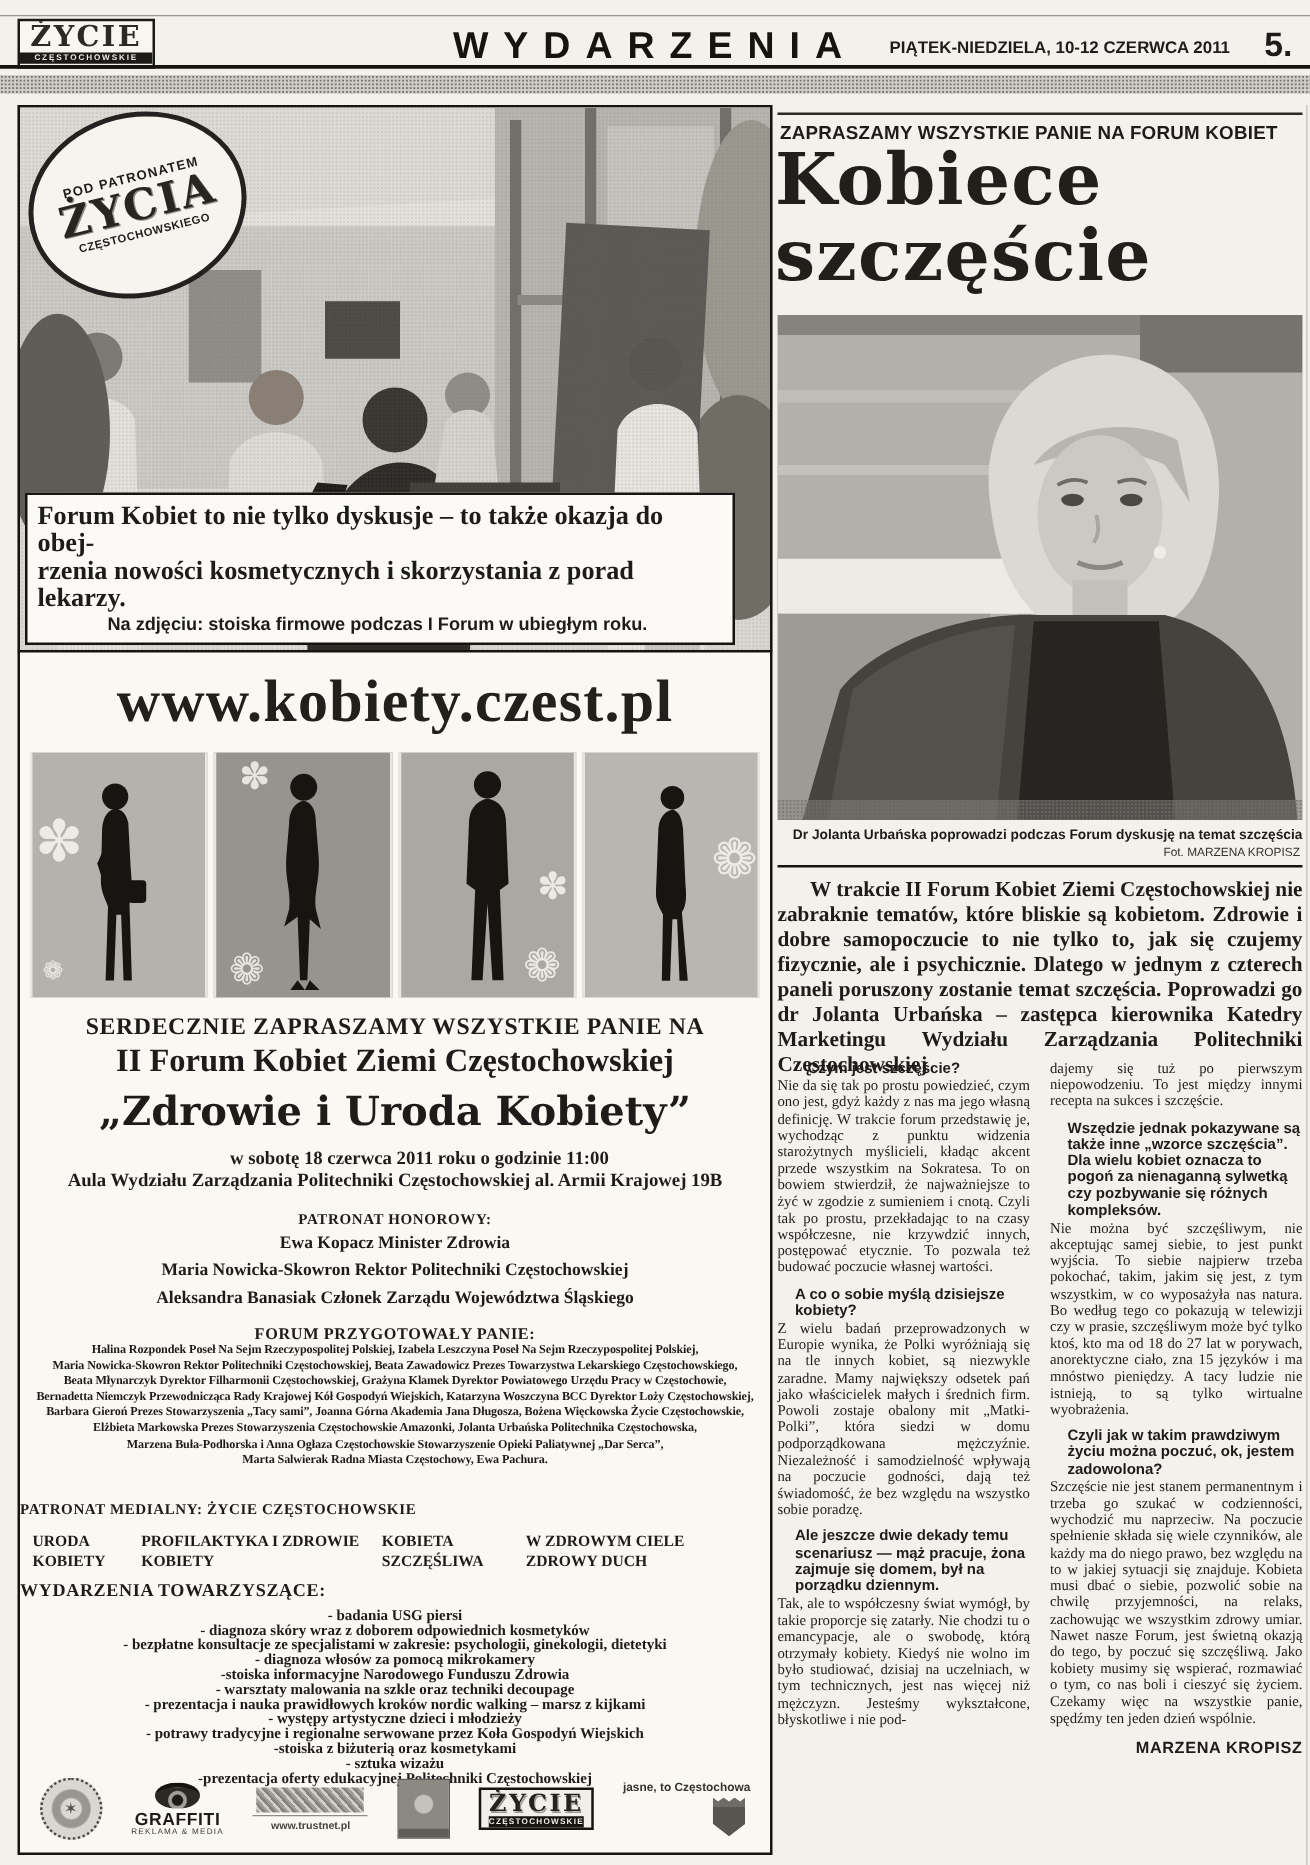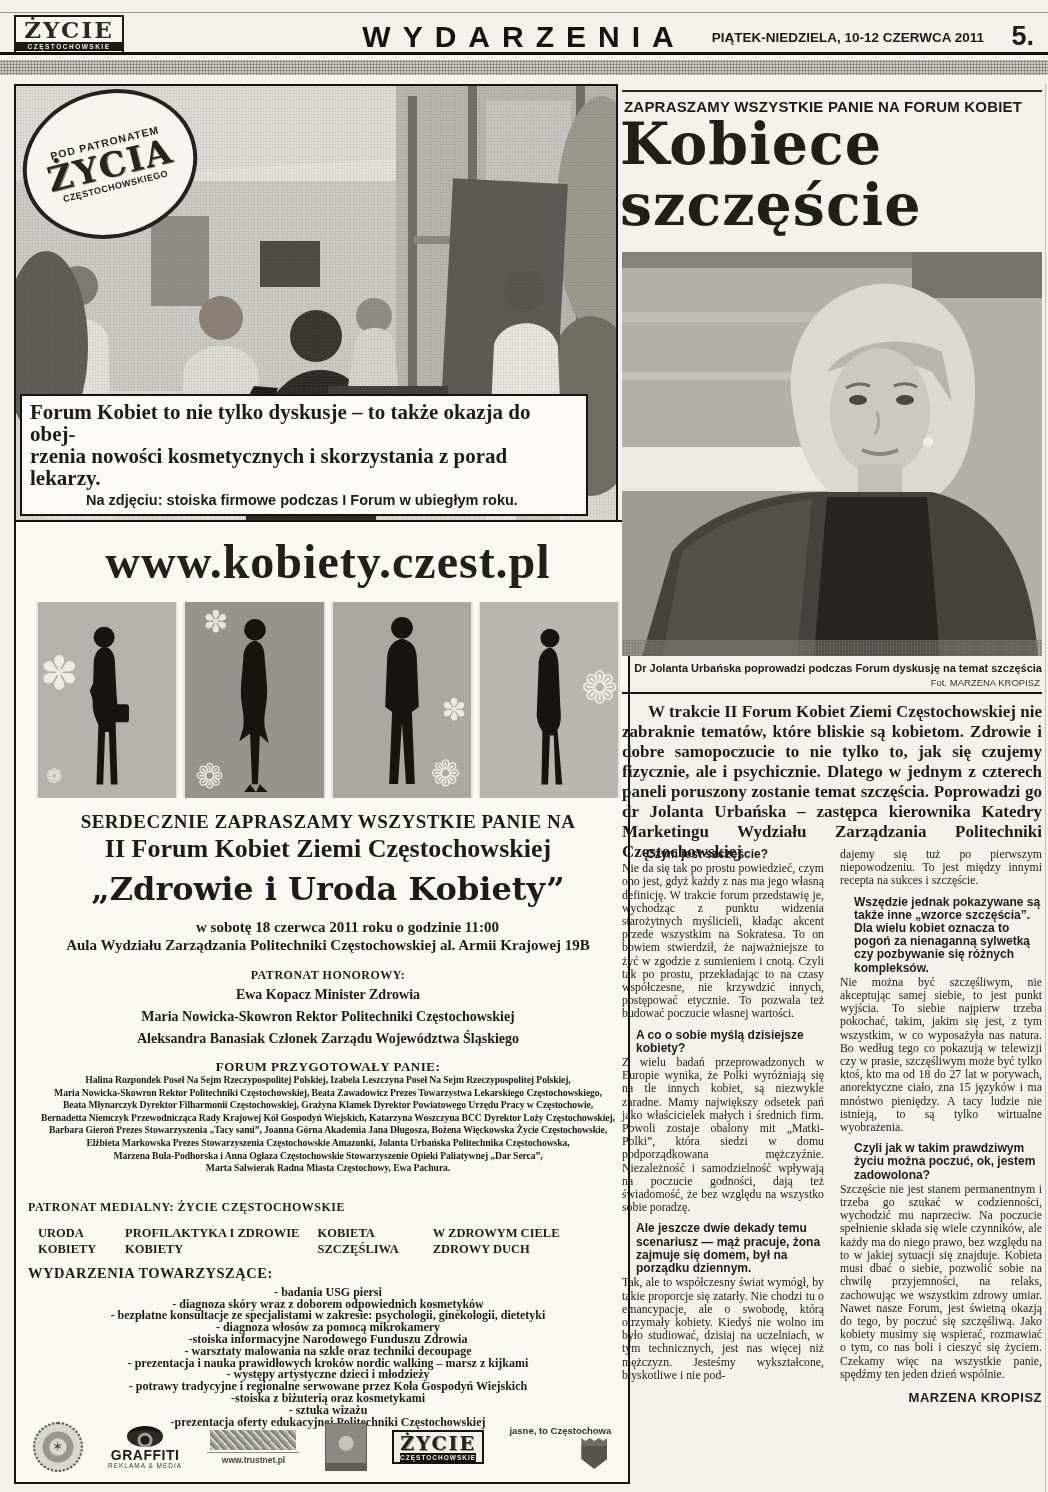--- a/index.html
+++ b/index.html
@@ -40,21 +40,21 @@
             color:#262521;text-shadow:1px 1px 0 #8a8882;}
   .badge-l3{font-family:"Liberation Sans",sans-serif;font-weight:bold;font-size:9px;letter-spacing:0.5px;}
   .photo-caption{position:absolute;left:4px;bottom:4px;width:548px;background:#fbfaf6;
                  border:2px solid #15140f;padding:5px 8px 4px 8px;}
   .pc-line{font-size:21px;line-height:22px;font-weight:600;}
   .pc-bold{font-family:"Liberation Sans",sans-serif;font-weight:bold;font-size:14.5px;line-height:19px;
            padding-left:56px;margin-top:2px;}
 
   
   .ad-box{position:absolute;left:14px;top:520px;width:600px;height:960px;border:2px solid #15140f;
-          background:#faf8f3;overflow:hidden;padding-left:12px;}
+          background:#faf8f3;overflow:hidden;}
   .ad-url{margin-top:8px;text-align:center;font-size:48px;line-height:64px;font-weight:600;
           letter-spacing:1px;color:#21201c;}
   .sil-band{margin:8px 8px 0 8px;height:196px;display:flex;gap:5px;}
   .sil-panel{flex:1;position:relative;overflow:hidden;border-left:2px solid #e8e6e0;border-right:2px solid #e8e6e0;}
   .sil-panel svg{position:absolute;bottom:4px;left:50%;transform:translateX(-50%);}
   .flower{position:absolute;color:rgba(250,249,244,0.8);font-family:"DejaVu Sans",sans-serif;}
   .ad-invite{margin-top:12px;text-align:center;font-size:19px;line-height:24px;font-weight:600;letter-spacing:0.5px;}
   .ad-title{text-align:center;font-size:26px;line-height:30px;font-weight:600;}
   .ad-theme{margin-top:6px;text-align:center;font-size:32px;line-height:38px;font-weight:800;
             font-family:"DejaVu Serif",serif;}

